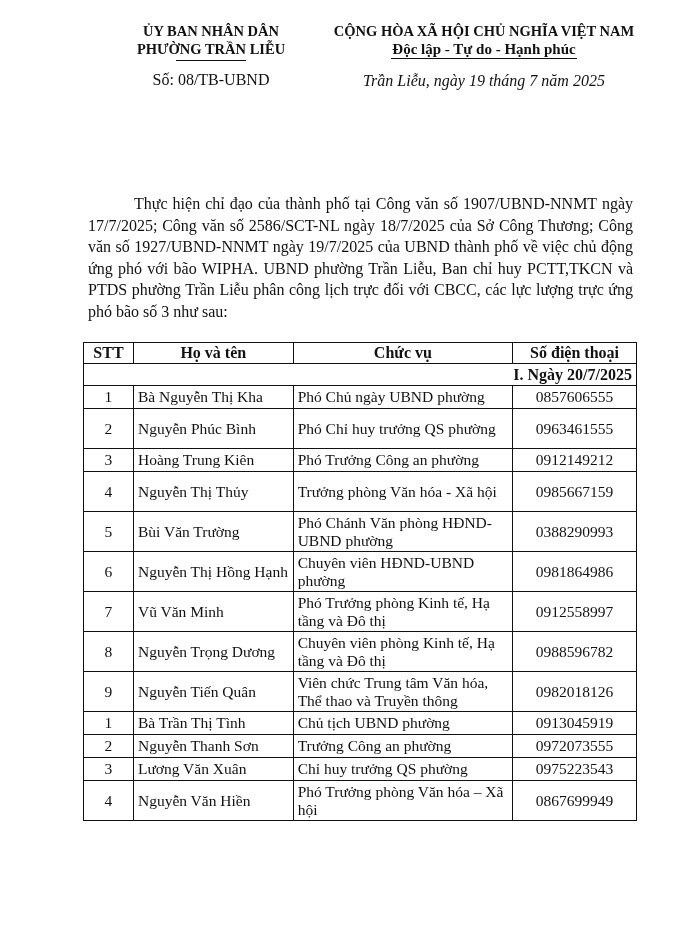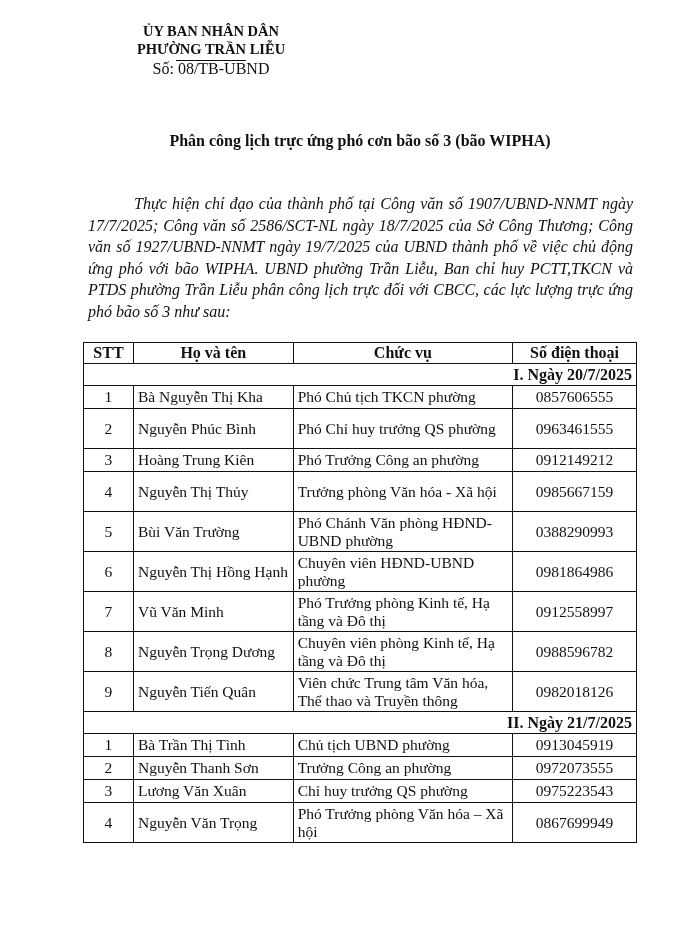--- a/index.html
+++ b/index.html
@@ -20,38 +20,37 @@
     }
     .hdr-right {
       position: absolute; left: 322px; top: 22px; width: 324px;
       text-align: center; font-weight: bold; font-size: 14.5px; line-height: 18px;
     }
     .hdr-right .motto { font-size: 15px; }
     .hdr-right .rule {
       width: 186px; height: 1px; background: #111; margin: 0 auto;
     }
     .docno {
-      position: absolute; left: 113px; top: 60px; width: 196px;
+      position: absolute; left: 113px; top: 71px; width: 196px;
       text-align: center; font-size: 16px;
     }
     .place-date {
       position: absolute; left: 322px; top: 72px; width: 324px;
       text-align: center; font-size: 16px; font-style: italic;
     }
 
     .title {
       position: absolute; left: 80px; top: 131px; width: 560px;
       text-align: center; font-weight: bold; font-size: 16px; line-height: 20px;
     }
 
     .intro {
       position: absolute; left: 88px; top: 193px; width: 545px;
       font-size: 16px; line-height: 21.6px; text-align: justify;
       text-indent: 46px;
-      font-style: italic;
     }
 
     table.roster {
       position: absolute; left: 83px; top: 342px; width: 554px;
       border-collapse: collapse; font-size: 15.5px; line-height: 20px;
     }
     table.roster th, table.roster td {
       border: 1px solid #111; padding: 0 4px; vertical-align: middle;
     }
     table.roster th { font-weight: bold; text-align: center; height: 14px; font-size: 16px; }
@@ -69,46 +68,51 @@
 <body>
 
 <div class="page">
 
   <div class="hdr-left">
     <div>ỦY BAN NHÂN DÂN</div>
     <div>PHƯỜNG TRẦN LIỄU</div>
     <div class="rule"></div>
   </div>
 
+  <div class="hdr-right">
+    <div>CỘNG HÒA XÃ HỘI CHỦ NGHĨA VIỆT NAM</div>
+    <div class="motto">Độc lập - Tự do - Hạnh phúc</div>
+    <div class="rule"></div>
+  </div>
 
   <div class="docno">Số: 08/TB-UBND</div>
+  <div class="place-date">Trần Liễu, ngày 19 tháng 7 năm 2025</div>
 
   <div class="title">
-    <div>Phân công lịch trực ứng phó cơn bão số 3 (bão WIPHA)</div>
   </div>
 
   <p class="intro">Thực hiện chỉ đạo của thành phố tại Công văn số 1907/UBND-NNMT ngày 17/7/2025; Công văn số 2586/SCT-NL ngày 18/7/2025 của Sở Công Thương; Công văn số 1927/UBND-NNMT ngày 19/7/2025 của UBND thành phố về việc chủ động ứng phó với bão WIPHA. UBND phường Trần Liễu, Ban chỉ huy PCTT,TKCN và PTDS phường Trần Liễu phân công lịch trực đối với CBCC, các lực lượng trực ứng phó bão số 3 như sau:</p>
 
   <table class="roster">
     <thead>
       <tr>
         <th class="c-stt">STT</th>
         <th class="c-name">Họ và tên</th>
         <th class="c-role">Chức vụ</th>
         <th class="c-phone">Số điện thoại</th>
       </tr>
     </thead>
     <tbody>
       <tr class="section">
         <td colspan="4">I. Ngày 20/7/2025</td>
       </tr>
       <tr class="row1">
         <td class="c-stt">1</td>
         <td class="c-name">Bà Nguyễn Thị Kha</td>
-        <td class="c-role">Phó Chủ tịch TKCN phường</td>
+        <td class="c-role">Phó Chủ ngày UBND phường</td>
         <td class="c-phone">0857606555</td>
       </tr>
       <tr class="row2">
         <td class="c-stt">2</td>
         <td class="c-name">Nguyễn Phúc Bình</td>
         <td class="c-role">Phó Chỉ huy trưởng QS phường</td>
         <td class="c-phone">0963461555</td>
       </tr>
       <tr class="row1">
         <td class="c-stt">3</td>
@@ -146,43 +150,40 @@
         <td class="c-role">Chuyên viên phòng Kinh tế, Hạ tầng và Đô thị</td>
         <td class="c-phone">0988596782</td>
       </tr>
       <tr class="row2">
         <td class="c-stt">9</td>
         <td class="c-name">Nguyễn Tiến Quân</td>
         <td class="c-role">Viên chức Trung tâm Văn hóa, Thể thao và Truyền thông</td>
         <td class="c-phone">0982018126</td>
       </tr>
 
-      <tr class="section">
-        <td colspan="4">II. Ngày 21/7/2025</td>
-      </tr>
       <tr class="row1">
         <td class="c-stt">1</td>
         <td class="c-name">Bà Trần Thị Tình</td>
         <td class="c-role">Chủ tịch UBND phường</td>
         <td class="c-phone">0913045919</td>
       </tr>
       <tr class="row1">
         <td class="c-stt">2</td>
         <td class="c-name">Nguyễn Thanh Sơn</td>
         <td class="c-role">Trưởng Công an phường</td>
         <td class="c-phone">0972073555</td>
       </tr>
       <tr class="row1">
         <td class="c-stt">3</td>
         <td class="c-name">Lương Văn Xuân</td>
         <td class="c-role">Chỉ huy trưởng QS phường</td>
         <td class="c-phone">0975223543</td>
       </tr>
       <tr class="row2">
         <td class="c-stt">4</td>
-        <td class="c-name">Nguyễn Văn Trọng</td>
+        <td class="c-name">Nguyễn Văn Hiền</td>
         <td class="c-role">Phó Trưởng phòng Văn hóa – Xã hội</td>
         <td class="c-phone">0867699949</td>
       </tr>
     </tbody>
   </table>
 
 </div>
 
 </body></html>

